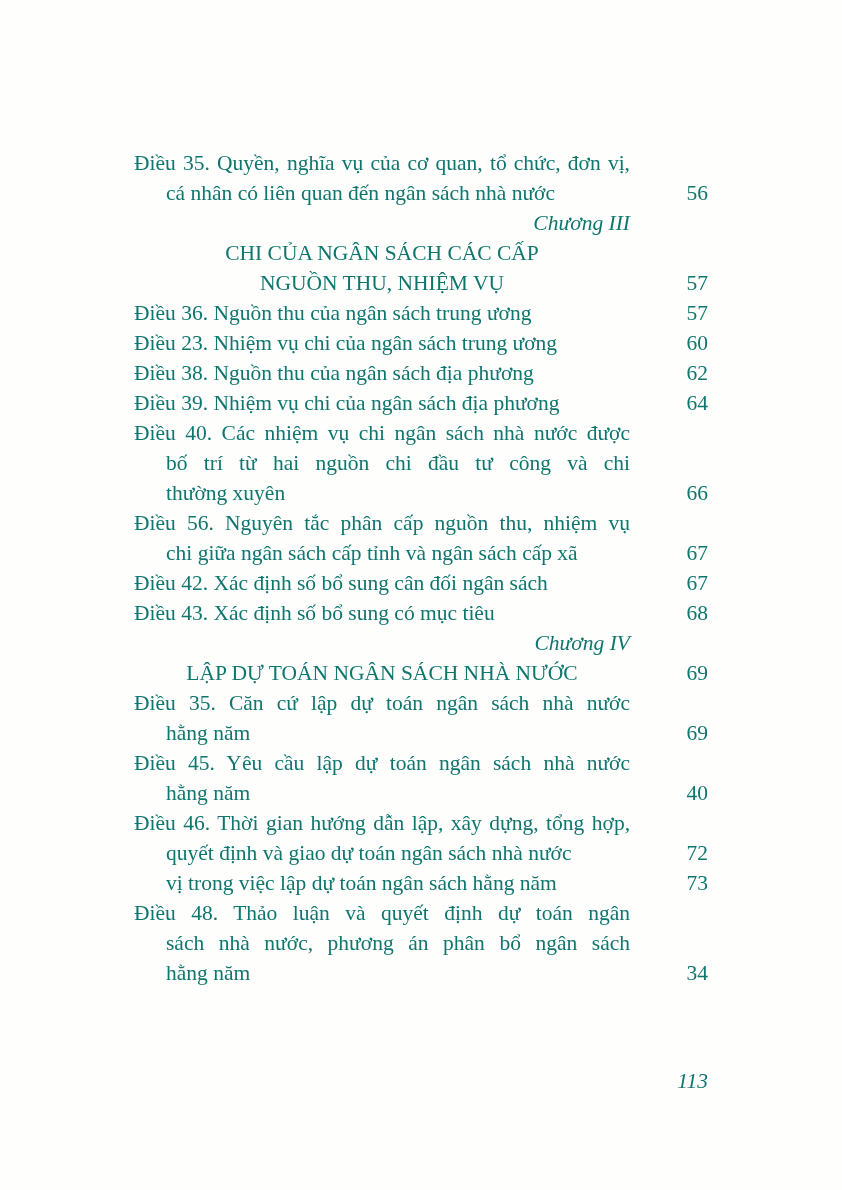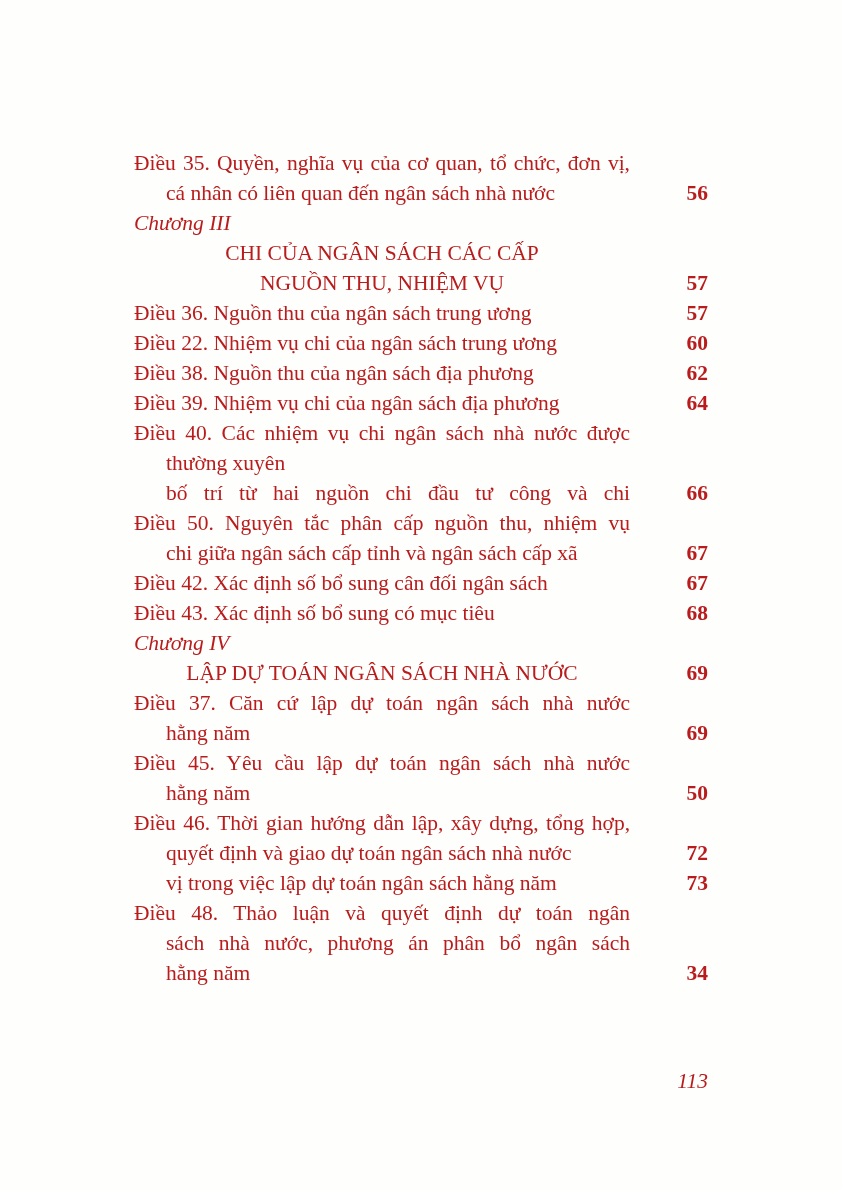--- a/index.html
+++ b/index.html
@@ -4,44 +4,43 @@
 <style>
   * { margin: 0; padding: 0; box-sizing: border-box; }
   html, body { background: #ffffff; }
   .page {
     position: relative;
     width: 842px;
     height: 1190px;
     background: #fefefdF;
     background: #fefefd;
     font-family: "Liberation Serif", "DejaVu Serif", serif;
-    color: #b91c1c;
+    color: #0f766e;
     font-size: 21.5px;
     line-height: 30px;
     overflow: hidden;
   }
   .toc {
     position: absolute;
     left: 134px;
     top: 148px;
     width: 574px;
   }
   .entry { position: relative; padding-right: 78px; }
   .line { display: block; }
   .cont { margin-left: 32px; }
   .just { text-align: justify; text-align-last: justify; }
   .entry .num {
     position: absolute;
     right: 0;
     bottom: 0;
     width: 70px;
     text-align: right;
-    font-weight: bold;
   }
-  .chapter-label .line { text-align: left; font-style: italic; }
+  .chapter-label .line { text-align: right; font-style: italic; }
   .chapter-heading .line { text-align: center; }
   .folio {
     position: absolute;
     top: 1066px;
     right: 134px;
     width: 120px;
     text-align: right;
     font-style: italic;
   }
 </style>
@@ -66,43 +65,43 @@
       <span class="line">NGUỒN THU, NHIỆM VỤ</span>
       <span class="num">57</span>
     </div>
 
     <div class="entry">
       <span class="line">Điều 36. Nguồn thu của ngân sách trung ương</span>
       <span class="num">57</span>
     </div>
 
     <div class="entry">
-      <span class="line">Điều 22. Nhiệm vụ chi của ngân sách trung ương</span>
+      <span class="line">Điều 23. Nhiệm vụ chi của ngân sách trung ương</span>
       <span class="num">60</span>
     </div>
 
     <div class="entry">
       <span class="line">Điều 38. Nguồn thu của ngân sách địa phương</span>
       <span class="num">62</span>
     </div>
 
     <div class="entry">
       <span class="line">Điều 39. Nhiệm vụ chi của ngân sách địa phương</span>
       <span class="num">64</span>
     </div>
 
     <div class="entry">
       <span class="line just">Điều 40. Các nhiệm vụ chi ngân sách nhà nước được</span>
+      <span class="line cont just">bố trí từ hai nguồn chi đầu tư công và chi</span>
       <span class="line cont">thường xuyên</span>
-      <span class="line cont just">bố trí từ hai nguồn chi đầu tư công và chi</span>
       <span class="num">66</span>
     </div>
 
     <div class="entry">
-      <span class="line just">Điều 50. Nguyên tắc phân cấp nguồn thu, nhiệm vụ</span>
+      <span class="line just">Điều 56. Nguyên tắc phân cấp nguồn thu, nhiệm vụ</span>
       <span class="line cont">chi giữa ngân sách cấp tỉnh và ngân sách cấp xã</span>
       <span class="num">67</span>
     </div>
 
     <div class="entry">
       <span class="line">Điều 42. Xác định số bổ sung cân đối ngân sách</span>
       <span class="num">67</span>
     </div>
 
     <div class="entry">
@@ -113,29 +112,29 @@
     <div class="entry chapter-label">
       <span class="line">Chương IV</span>
     </div>
 
     <div class="entry chapter-heading">
       <span class="line">LẬP DỰ TOÁN NGÂN SÁCH NHÀ NƯỚC</span>
       <span class="num">69</span>
     </div>
 
     <div class="entry">
-      <span class="line just">Điều 37. Căn cứ lập dự toán ngân sách nhà nước</span>
+      <span class="line just">Điều 35. Căn cứ lập dự toán ngân sách nhà nước</span>
       <span class="line cont">hằng năm</span>
       <span class="num">69</span>
     </div>
 
     <div class="entry">
       <span class="line just">Điều 45. Yêu cầu lập dự toán ngân sách nhà nước</span>
       <span class="line cont">hằng năm</span>
-      <span class="num">50</span>
+      <span class="num">40</span>
     </div>
 
     <div class="entry">
       <span class="line just">Điều 46. Thời gian hướng dẫn lập, xây dựng, tổng hợp,</span>
       <span class="line cont">quyết định và giao dự toán ngân sách nhà nước</span>
       <span class="num">72</span>
     </div>
 
     <div class="entry">
       <span class="line cont">vị trong việc lập dự toán ngân sách hằng năm</span>

